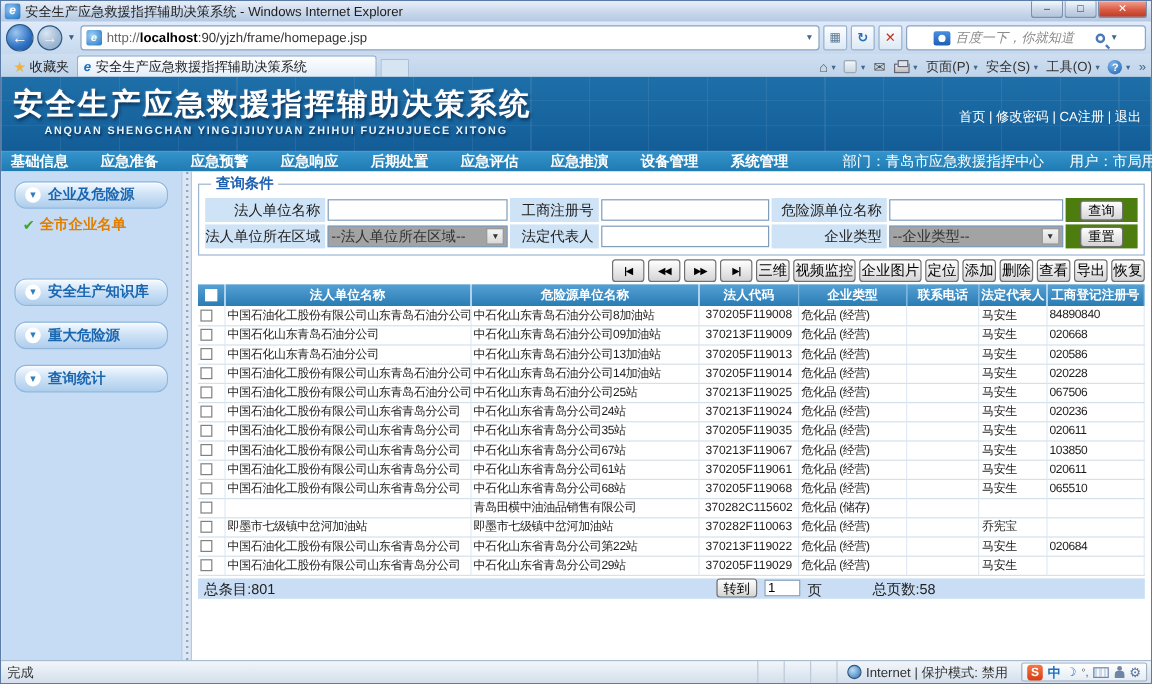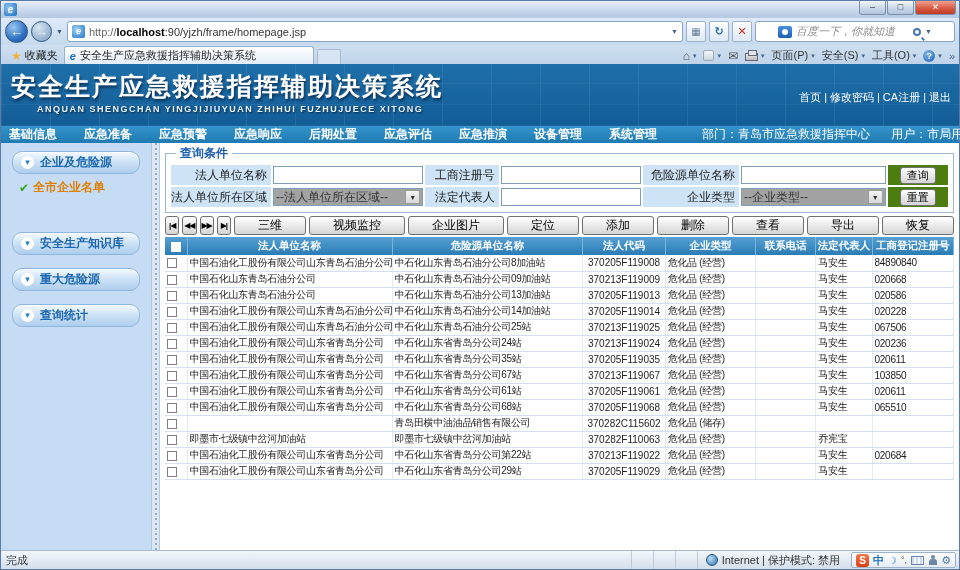--- a/index.html
+++ b/index.html
@@ -94,21 +94,21 @@
   .formtable td { height:20px; font-size:12px; }
   td.flabel { background:#cfe3f6; text-align:right; padding-right:4px; color:#222; white-space:nowrap; }
   td.fbtn { background:#4d7c0f; text-align:center; }
   .tin { width:100%; height:18px; border:1px solid #7f9db9; background:#fff; font-size:12px; padding:0 2px; font-family:inherit; }
   .fakeselect { width:100%; height:18px; border:1px solid #7f9db9; background:#a3a3a3; display:flex; align-items:center; font-size:12px; color:#333; padding:0 2px; }
   .fakeselect .arr { margin-left:auto; width:15px; height:14px; background:linear-gradient(#f4f4f4,#d8d8d8); border:1px solid #9a9a9a; font-size:7px; color:#333; text-align:center; line-height:13px; }
   .cw1{width:88px;} .cw2{width:158px;} .cw3{width:74px;} .cw4{width:150px;} .cw5{width:96px;} .cw6{width:152px;} .cw7{width:62px;}
 
   
   .toolbar { display:flex; justify-content:flex-end; align-items:center; gap:3px; margin:3px 0 2px 0; }
-  .btn { height:19px; border:1px solid #707070; border-radius:3px; background:linear-gradient(#ffffff,#ececec 45%,#d4d4d4); font-size:12px; padding:0 23px; color:#000; font-family:inherit; white-space:nowrap; }
+  .btn { height:19px; border:1px solid #707070; border-radius:3px; background:linear-gradient(#ffffff,#ececec 45%,#d4d4d4); font-size:12px; padding:0 1px; color:#000; font-family:inherit; white-space:nowrap; }
   .btn.pager { width:27px; padding:0; font-size:8px; font-weight:bold; letter-spacing:-1px; }
   .btn.small { height:17px; font-size:11px; padding:0 6px; }
 
   
   table.grid { width:100%; border-collapse:collapse; table-layout:fixed; }
   table.grid th { background:linear-gradient(#55a0d4,#2a7cb4); color:#fff; font-size:10.5px; font-weight:bold; height:18px; border-right:1px solid #7cb6de; white-space:nowrap; overflow:hidden; }
   table.grid td { height:16px; font-size:10px; color:#1c1c1c; border-bottom:1px solid #d4e0ec; border-right:1px solid #e2eaf3; padding:0 2px; white-space:nowrap; overflow:hidden; letter-spacing:-0.3px; }
   table.grid td.ccode { text-align:center; letter-spacing:0; }
   .cb { display:inline-block; width:10px; height:10px; border:1px solid #808080; background:#fff; vertical-align:middle; }
   .hcb { display:inline-block; width:10px; height:10px; border:1px solid #fff; background:#fff; vertical-align:middle; }
@@ -140,20 +140,21 @@
   .person::after { content:""; position:absolute; left:0.5px; top:4.5px; width:8px; height:6px; border-radius:3px 3px 0 0; background:#6e86a3; }
   .wrench { color:#5577a0; font-size:11px; }
 </style>
 </head>
 <body>
 
 <div id="window">
 
   <div class="titlebar">
     <span class="fav">e</span>
+    <span class="ttl">安全生产应急救援指挥辅助决策系统 - Windows Internet Explorer</span>
     <span class="winbtns">
       <span class="winbtn">–</span>
       <span class="winbtn">□</span>
       <span class="winbtn close">✕</span>
     </span>
   </div>
 
   <div class="browserbar">
     <span class="navcircle">←</span>
     <span class="navcircle fwd">→</span>
@@ -474,20 +475,27 @@
               <td>中石化山东省青岛分公司29站</td>
               <td class="ccode">370205F119029</td>
               <td>危化品 (经营)</td>
               <td></td>
               <td>马安生</td>
               <td></td>
             </tr>
         </tbody>
       </table>
 
+      <div class="pagebar">
+        <span class="total">总条目:801</span>
+        <button class="btn gobtn">转到</button>
+        <input class="pin" value="1" style="">
+        <span class="unit">页</span>
+        <span class="tpages">总页数:58</span>
+      </div>
     </div>
   </div>
 
 
   <div class="statusbar">
     <span class="statusleft">完成</span>
     <span class="seg"></span>
     <span class="seg"></span>
     <span class="seg"></span>
     <span class="seg inet">

